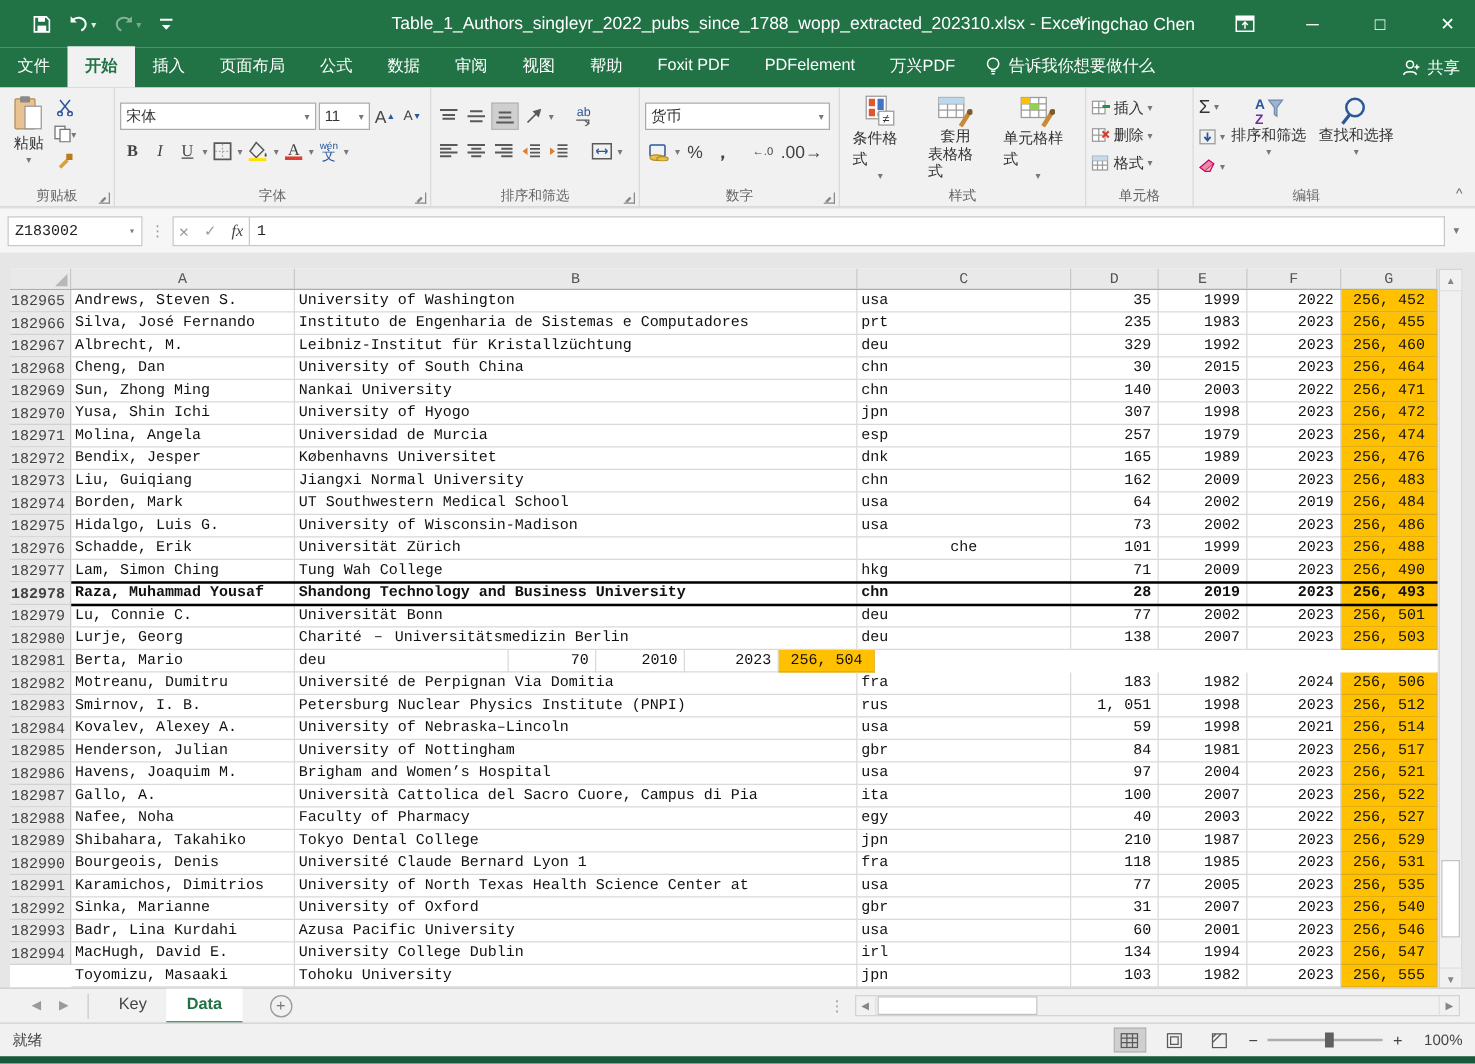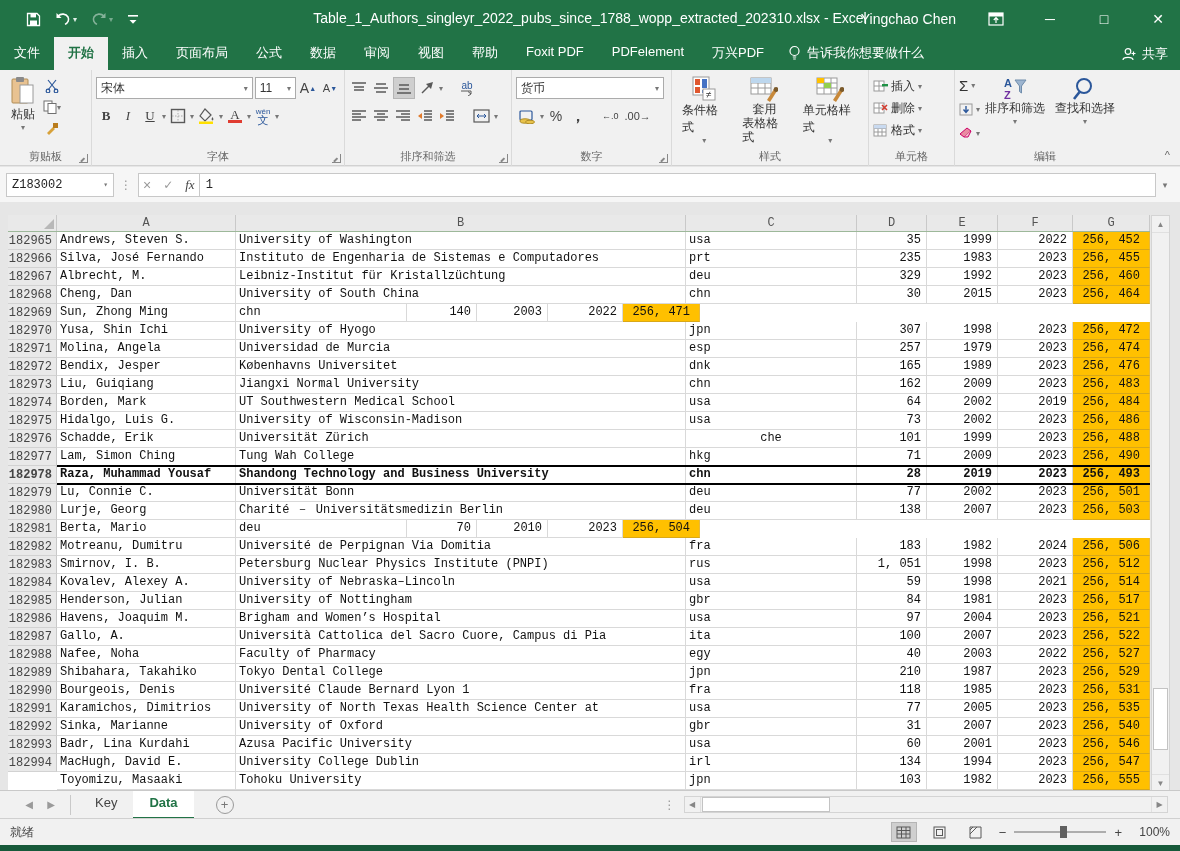--- a/index.html
+++ b/index.html
@@ -29,21 +29,21 @@
   #ribbon{position:absolute;left:0;top:70px;width:1180px;height:96px;background:#f1f1f1;border-bottom:1px solid #d2d2d2;display:flex;}
   .rgroup{position:relative;height:96px;border-right:1px solid #dadada;padding:4px 4px 18px;}
   .glabel{position:absolute;bottom:2px;left:0;right:0;text-align:center;font-size:11px;color:#666;}
   .launcher{position:absolute;bottom:3px;right:3px;width:9px;height:9px;border-right:1.5px solid #888;border-bottom:1.5px solid #888;}
   .launcher:after{content:"";position:absolute;right:2px;bottom:2px;width:5px;height:1.5px;background:#888;transform:rotate(-45deg);}
   .bigbtn{display:flex;flex-direction:column;align-items:center;font-size:12px;color:#333;padding:2px 6px;}
   .smallicon{display:inline-flex;align-items:center;justify-content:center;width:20px;height:18px;font-size:12px;color:#444;}
   .dd{font-size:8px;color:#777;}
   .combo{background:#fff;border:1px solid #ababab;height:22px;display:flex;align-items:center;font-size:12px;padding:0 4px;color:#333;justify-content:space-between;}
   .fbtn{display:inline-flex;align-items:center;justify-content:center;height:22px;min-width:20px;font-size:13px;color:#444;padding:0 2px;}
-  .rowline{display:flex;align-items:center;gap:2px;margin-top:3px;}
+  .rowline{display:flex;align-items:center;gap:2px;margin-top:8px;}
   .txtbtn{display:flex;align-items:center;font-size:12px;color:#333;gap:3px;height:22px;}
   .stack{display:flex;flex-direction:column;align-items:center;font-size:12px;color:#333;line-height:13px;padding:2px 5px;}
   .sel{background:#cfcfcf;border:1px solid #b5b5b5;}
   svg.ic{display:block;}
   #collapse{position:absolute;right:10px;bottom:4px;color:#666;font-size:11px;}
 
   
   #fbar{position:absolute;left:0;top:167px;width:1180px;height:35px;background:#f6f6f6;display:flex;align-items:center;padding:4px 6px;}
   #namebox{width:108px;height:24px;background:#fff;border:1px solid #c8c8c8;display:flex;align-items:center;justify-content:space-between;
            font-family:"Liberation Mono","DejaVu Sans Mono",monospace;font-size:12px;padding:0 5px;color:#222;}
@@ -356,21 +356,21 @@
           <svg class="ic" width="18" height="15" viewBox="0 0 18 15">
               <rect x="2" y="2" width="12" height="9" rx="1" fill="none" stroke="#2b579a" stroke-width="1.2"></rect>
               <ellipse cx="7" cy="12" rx="5" ry="2.2" fill="#e8c24a" stroke="#b08d27"></ellipse>
               <ellipse cx="12" cy="13" rx="4.5" ry="1.8" fill="#e8c24a" stroke="#b08d27"></ellipse>
             </svg>
         </span>
         <span class="dd">▾</span>
         <span class="fbtn" style="font-size:14px;">%</span>
         <span class="fbtn" style="font-size:15px;font-weight:bold;">，</span>
         <span class="fbtn" style="font-size:9px;margin-left:10px;">←.0</span>
-        <span class="fbtn" style="font-size:11px;text-align:center;">.00→</span>
+        <span class="fbtn" style="font-size:14px;text-align:center;">.00→</span>
       </div>
       <div class="glabel">数字</div>
       <div class="launcher"></div>
     </div>
 
     <div class="rgroup" style="width:197px;display:flex;gap:4px;">
       <div class="bigbtn">
         <svg class="ic" width="26" height="26" viewBox="0 0 26 26">
             <rect x="2" y="1" width="16" height="18" fill="#fff" stroke="#9a9a9a"></rect>
             <rect x="4" y="3" width="5" height="6" fill="#e0572f"></rect>
@@ -549,20 +549,21 @@
           <div class="c" style="width: 450px;">University of South China</div>
           <div class="c" style="width: 171px;">chn</div>
           <div class="c num" style="width: 70px;">30</div>
           <div class="c num" style="width: 71px;">2015</div>
           <div class="c num" style="width: 75px;">2023</div>
           <div class="c num g" style="width: 77px;">256, 464</div>
         </div>
         <div class="grid-row">
           <div class="rh" style="width: 49px;">182969</div>
           <div class="c" style="width: 179px;">Sun, Zhong Ming</div>
+          <div class="c" style="width: 450px;">Nankai University</div>
           <div class="c" style="width: 171px;">chn</div>
           <div class="c num" style="width: 70px;">140</div>
           <div class="c num" style="width: 71px;">2003</div>
           <div class="c num" style="width: 75px;">2022</div>
           <div class="c num g" style="width: 77px;">256, 471</div>
         </div>
         <div class="grid-row">
           <div class="rh" style="width: 49px;">182970</div>
           <div class="c" style="width: 179px;">Yusa, Shin Ichi</div>
           <div class="c" style="width: 450px;">University of Hyogo</div>

